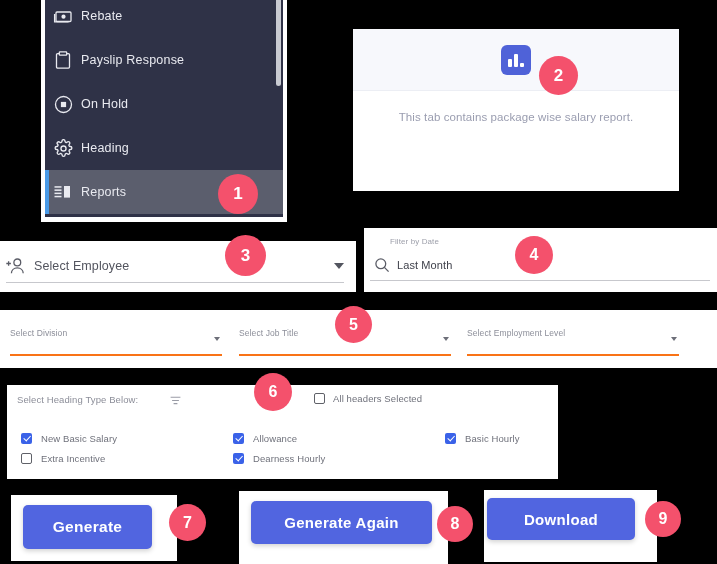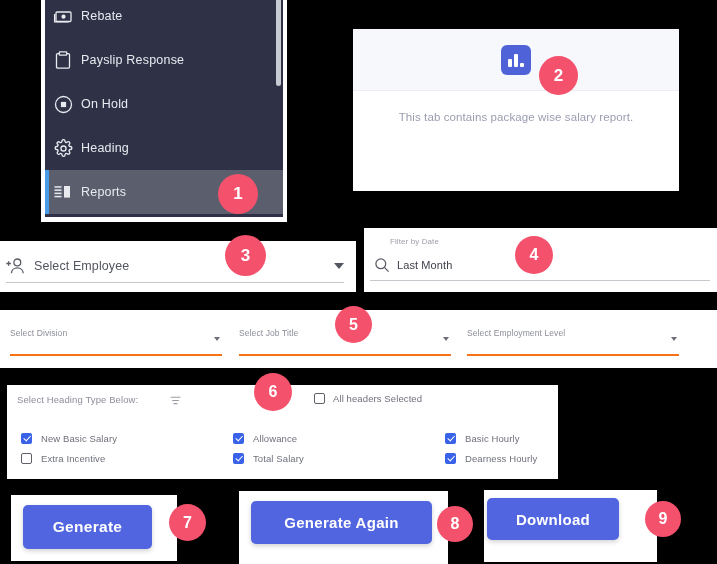--- a/index.html
+++ b/index.html
@@ -201,21 +201,21 @@
     border-radius: 5px;
     display: flex; align-items: center; justify-content: center;
     font-weight: bold;
     letter-spacing: .3px;
     box-shadow: 0 2px 5px rgba(0,0,0,.18);
     border: none;
     font-family: "Liberation Sans", sans-serif;
   }
   #btn-generate { left: 12px; top: 10px; width: 129px; height: 44px; font-size: 15.5px; }
   #btn-generate-again { left: 12px; top: 10px; width: 181px; height: 43px; font-size: 15px; }
-  #btn-download { left: 3px; top: 8px; width: 132px; height: 42px; font-size: 15px; }
+  #btn-download { left: 3px; top: 8px; width: 148px; height: 42px; font-size: 15px; }
 
   
   .badge {
     position: absolute;
     border-radius: 50%;
     background: #f4516c;
     color: #ffffff;
     display: flex; align-items: center; justify-content: center;
     font-weight: bold;
     z-index: 40;
@@ -383,24 +383,20 @@
     <div class="hd-cell">
       <span class="cb on"></span>
       <span class="hd-label">Basic Hourly</span>
     </div>
     <div class="hd-cell">
       <span class="cb off"></span>
       <span class="hd-label">Extra Incentive</span>
     </div>
     <div class="hd-cell">
       <span class="cb on"></span>
-      <span class="hd-label">Total Salary</span>
-    </div>
-    <div class="hd-cell">
-      <span class="cb on"></span>
       <span class="hd-label">Dearness Hourly</span>
     </div>
   </div>
 </div>
 
 <div class="btn-panel" id="gen-panel">
   <button class="btn" id="btn-generate">Generate</button>
 </div>
 
 <div class="btn-panel" id="genagain-panel">

